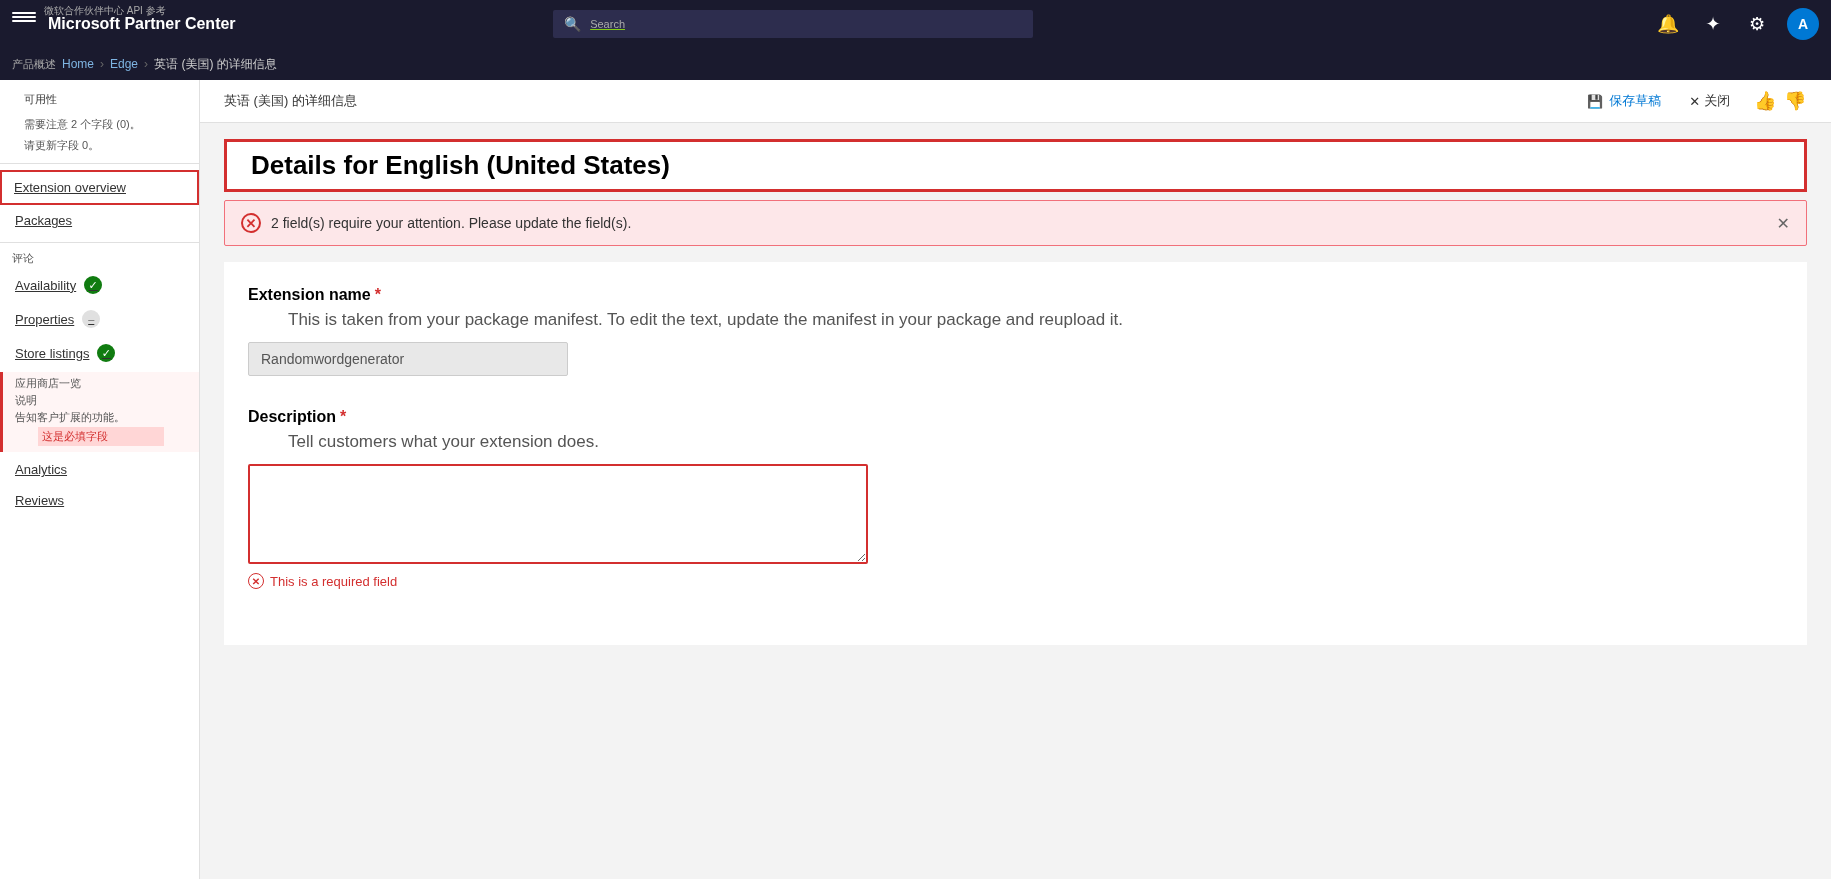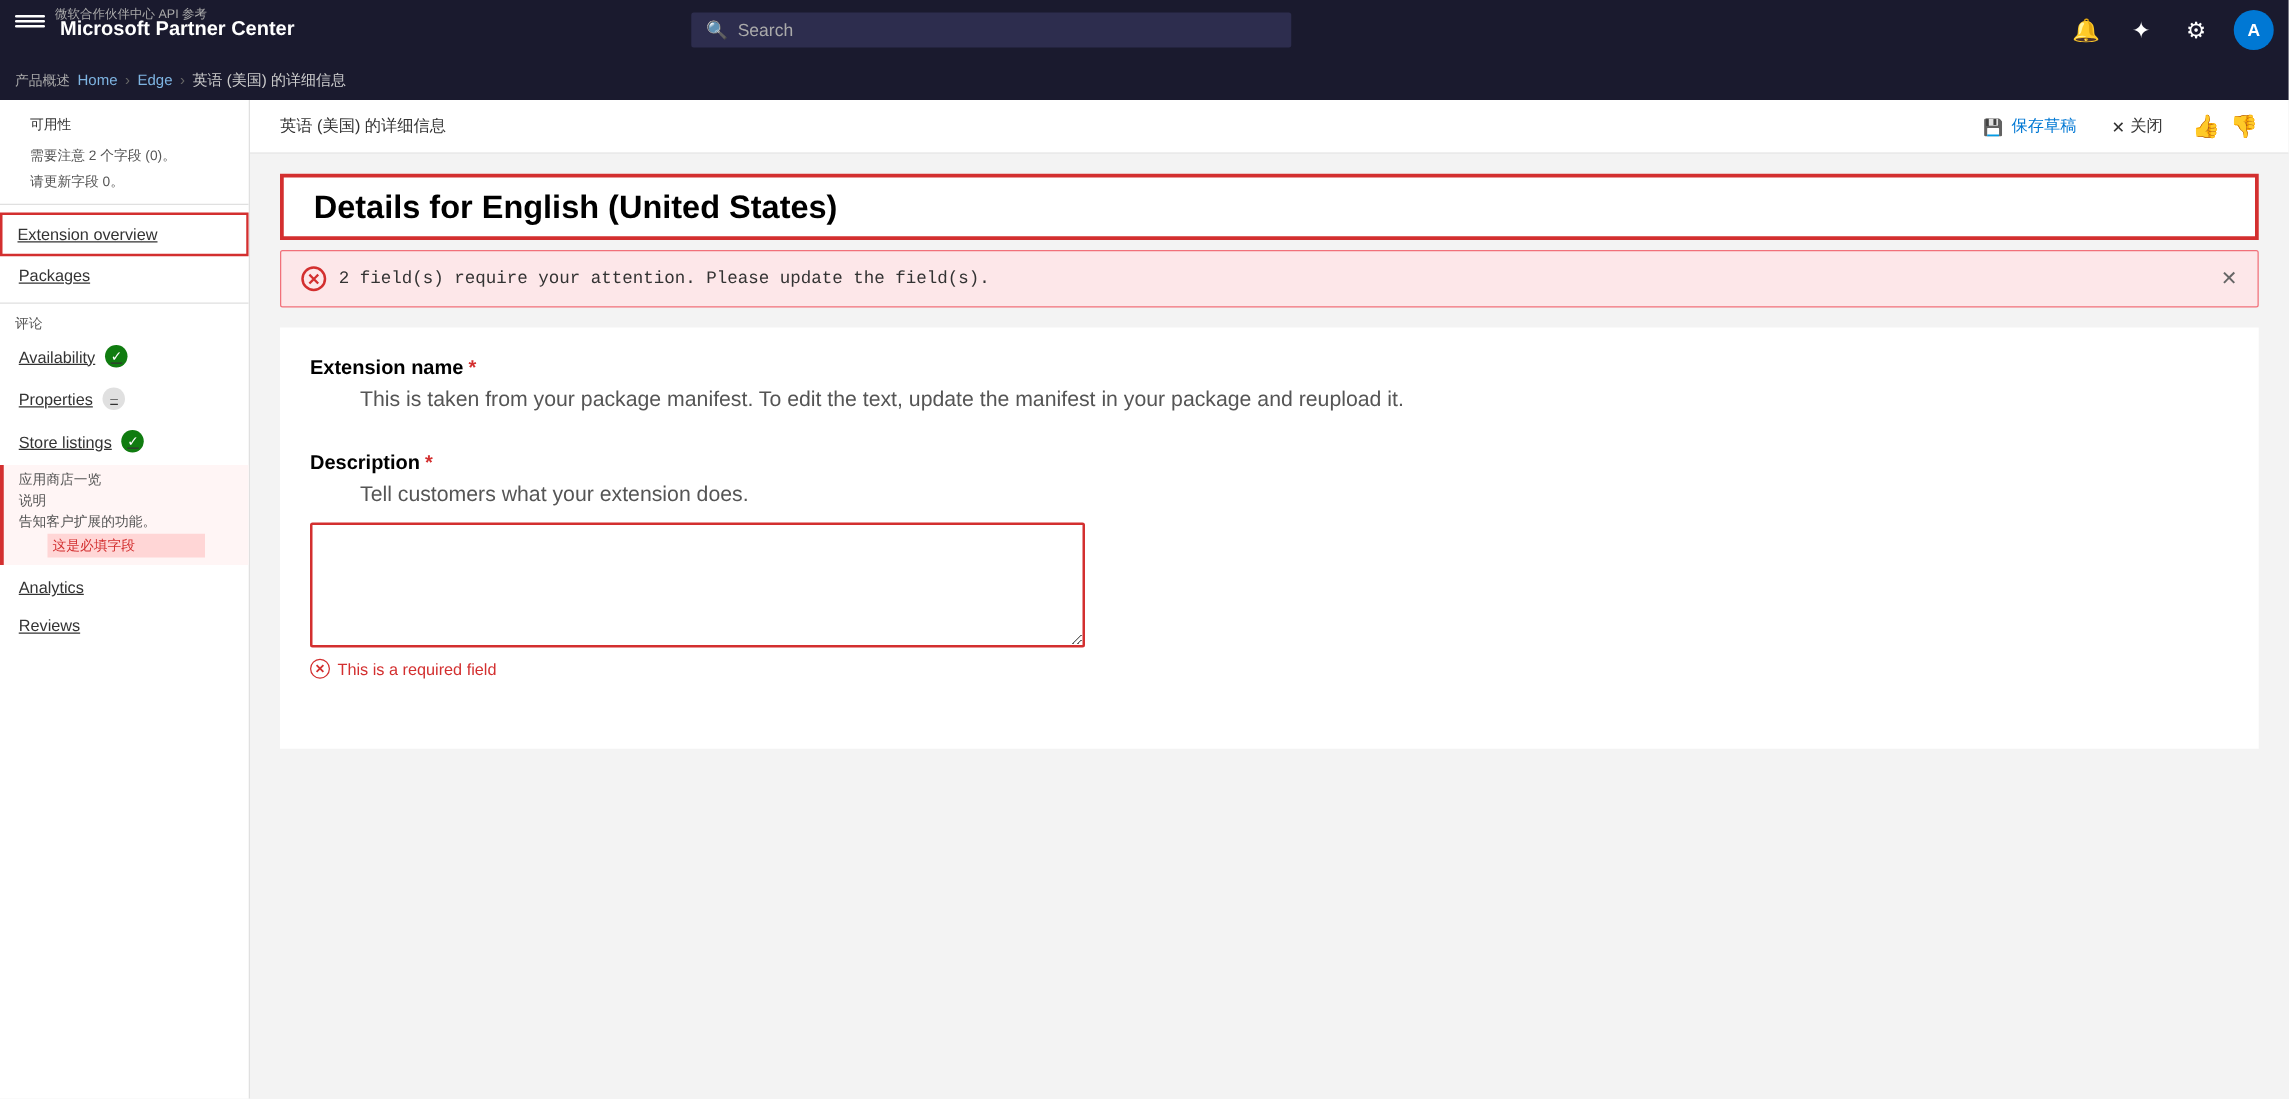--- a/index.html
+++ b/index.html
@@ -53,23 +53,24 @@
       border-radius: 2px;
       padding: 6px 12px;
       gap: 8px;
       flex: 0 0 480px;
       margin: 0 auto;
     }
     .search-bar input {
       background: transparent;
       border: none;
       outline: none;
-      color: #ec4899;
-      font-size: 14px;
+      color: #84cc16;
+      font-size: 11px;
       width: 100%;
+      text-decoration: underline;
     }
     .search-bar input::placeholder { color: #aaa; }
     .topbar-right {
       display: flex;
       align-items: center;
       gap: 16px;
       margin-left: auto;
     }
     .topbar-icon {
       width: 28px;
@@ -250,21 +251,20 @@
       align-items: center;
       justify-content: center;
       color: #d32f2f;
       font-size: 13px;
       font-weight: 700;
       flex-shrink: 0;
     }
     .alert-text {
       color: #333;
       font-size: 14px;
-      font-family: Liberation Mono, monospace;
     }
     .alert-close {
       background: none;
       border: none;
       cursor: pointer;
       font-size: 16px;
       color: #666;
     }
 
     
@@ -505,20 +505,21 @@
         </div>
         <button class="alert-close">✕</button>
       </div>
 
       <div class="form-section">
         <div class="form-group">
           <div class="form-label">
             <span>Extension name</span><span class="required-star">*</span>
           </div>
           <div class="form-hint">This is taken from your package manifest. To edit the text, update the manifest in your package and reupload it.</div>
+          <div class="form-input-readonly">Randomwordgenerator</div>
         </div>
 
         <div class="form-group">
           <div class="form-label">
             <span>Description</span><span class="required-star">*</span>
           </div>
           <div class="form-hint">Tell customers what your extension does.</div>
           <textarea class="form-textarea" style=""></textarea>
           <div class="error-message">
             <div class="error-icon">✕</div>

